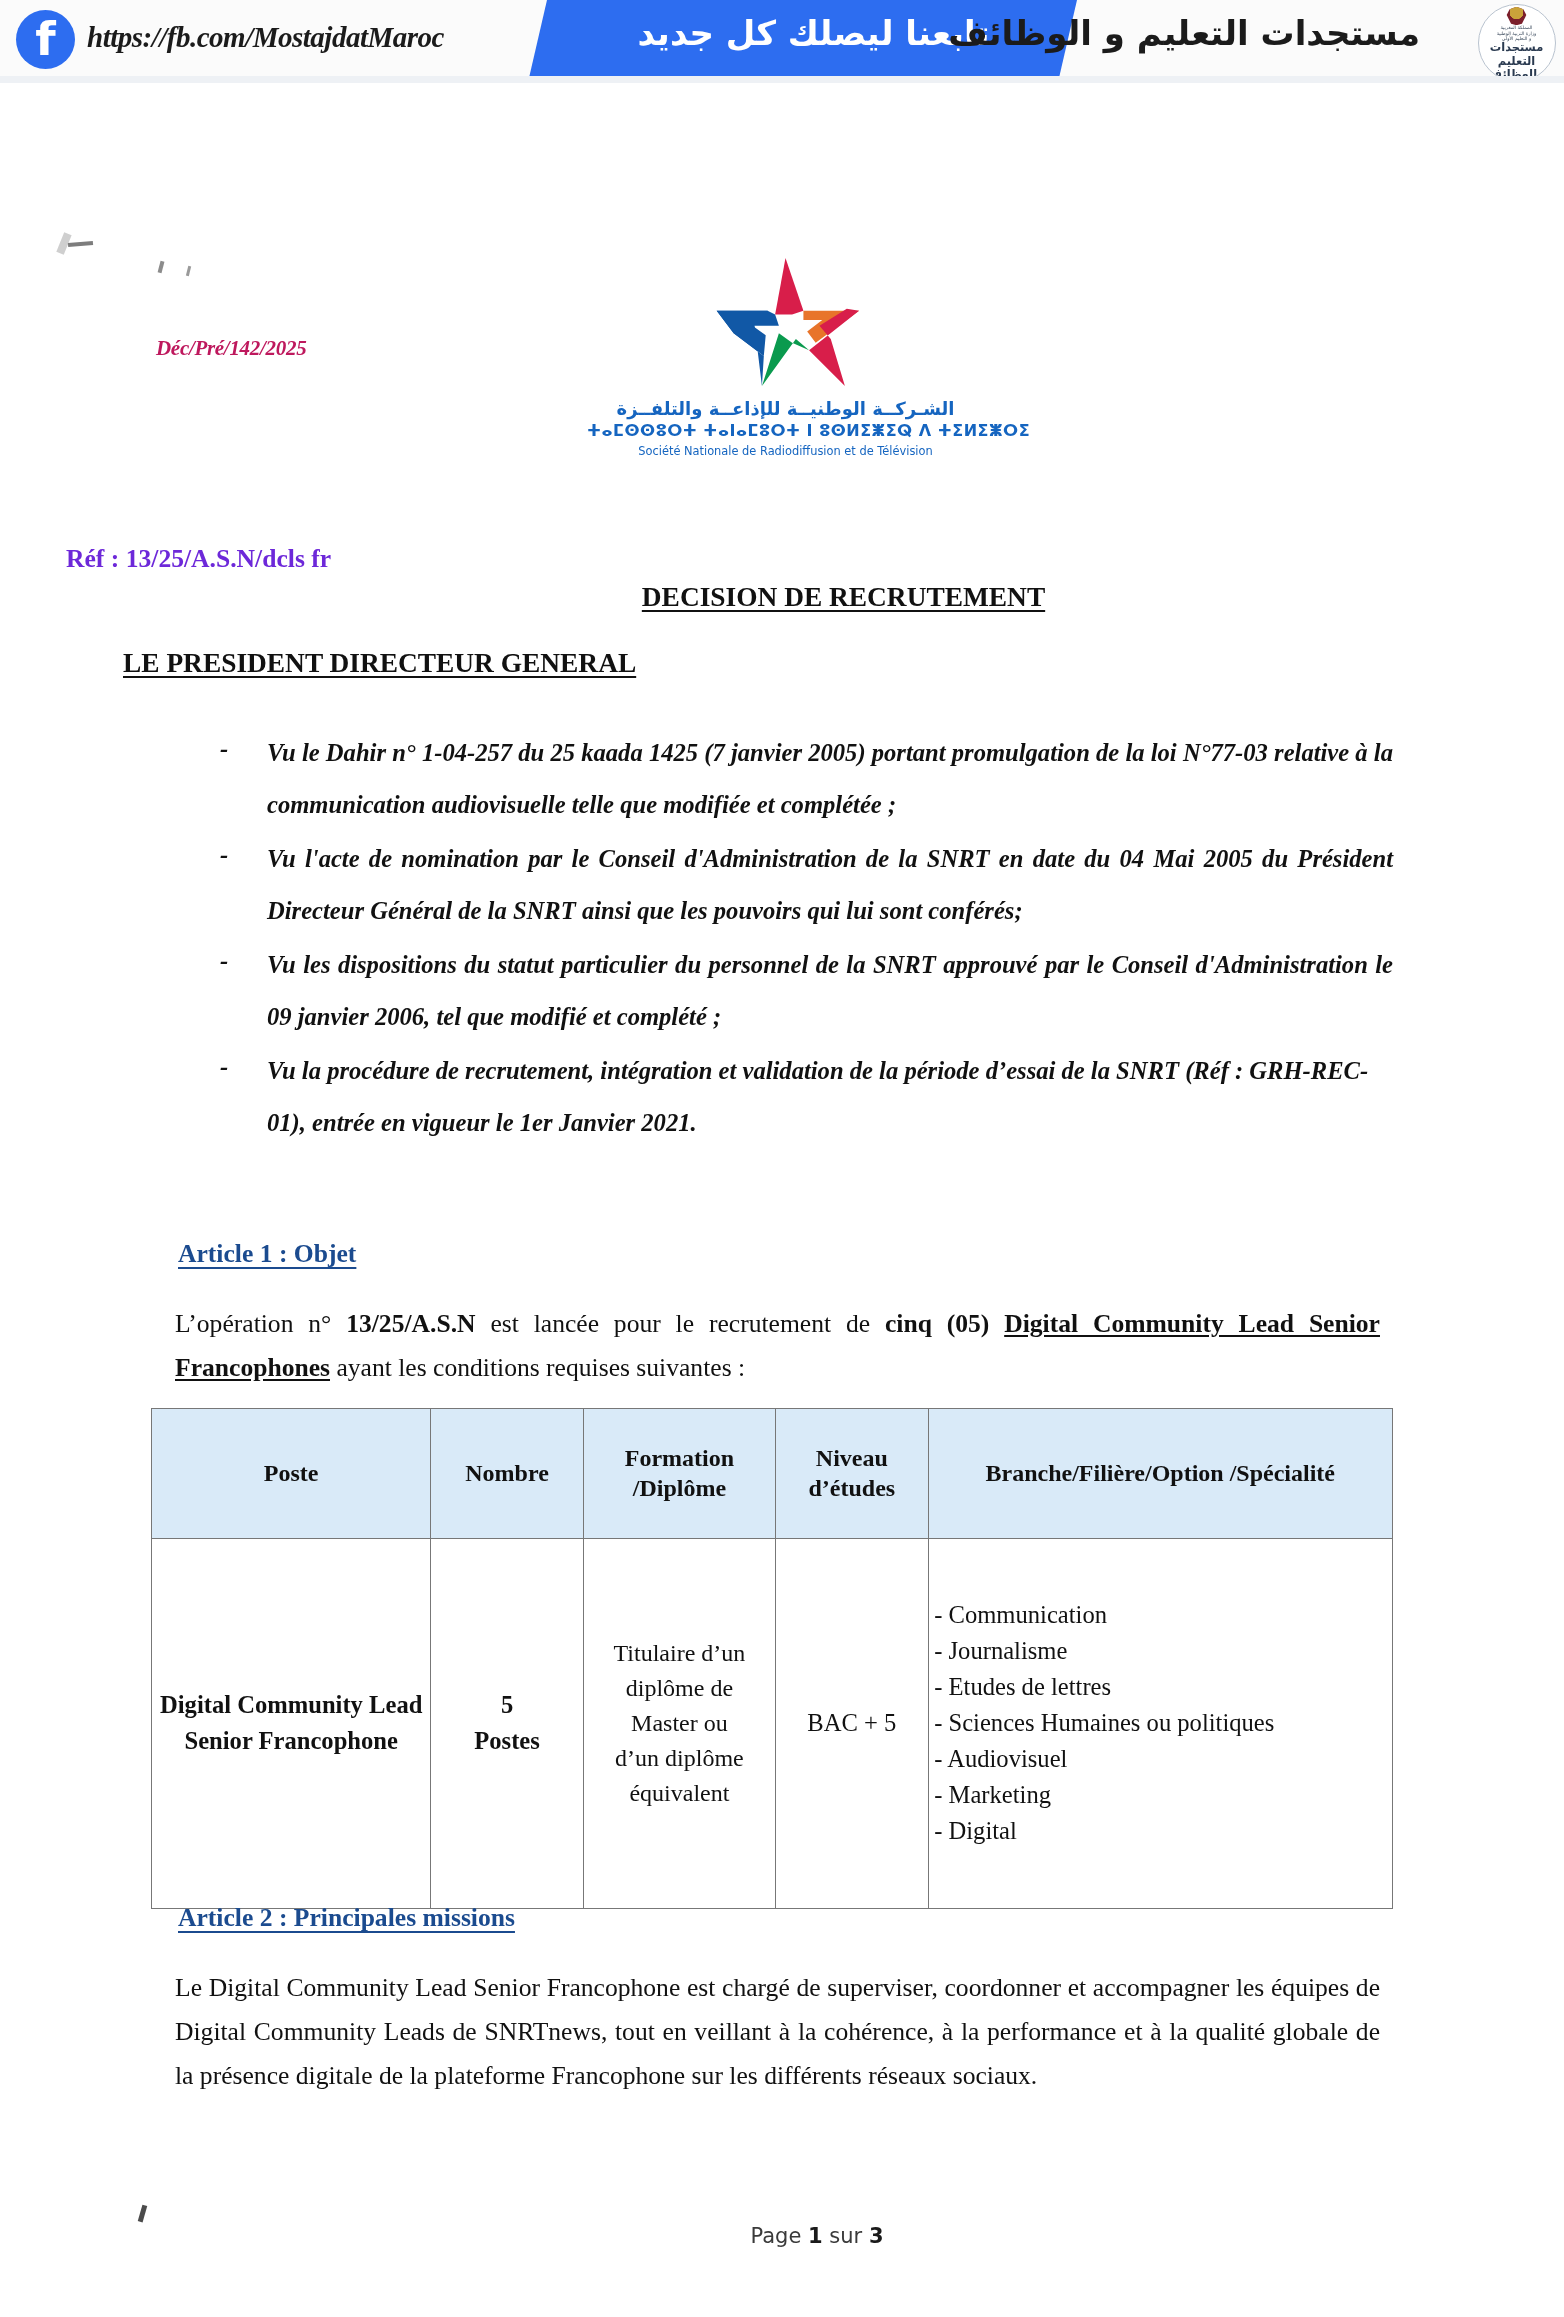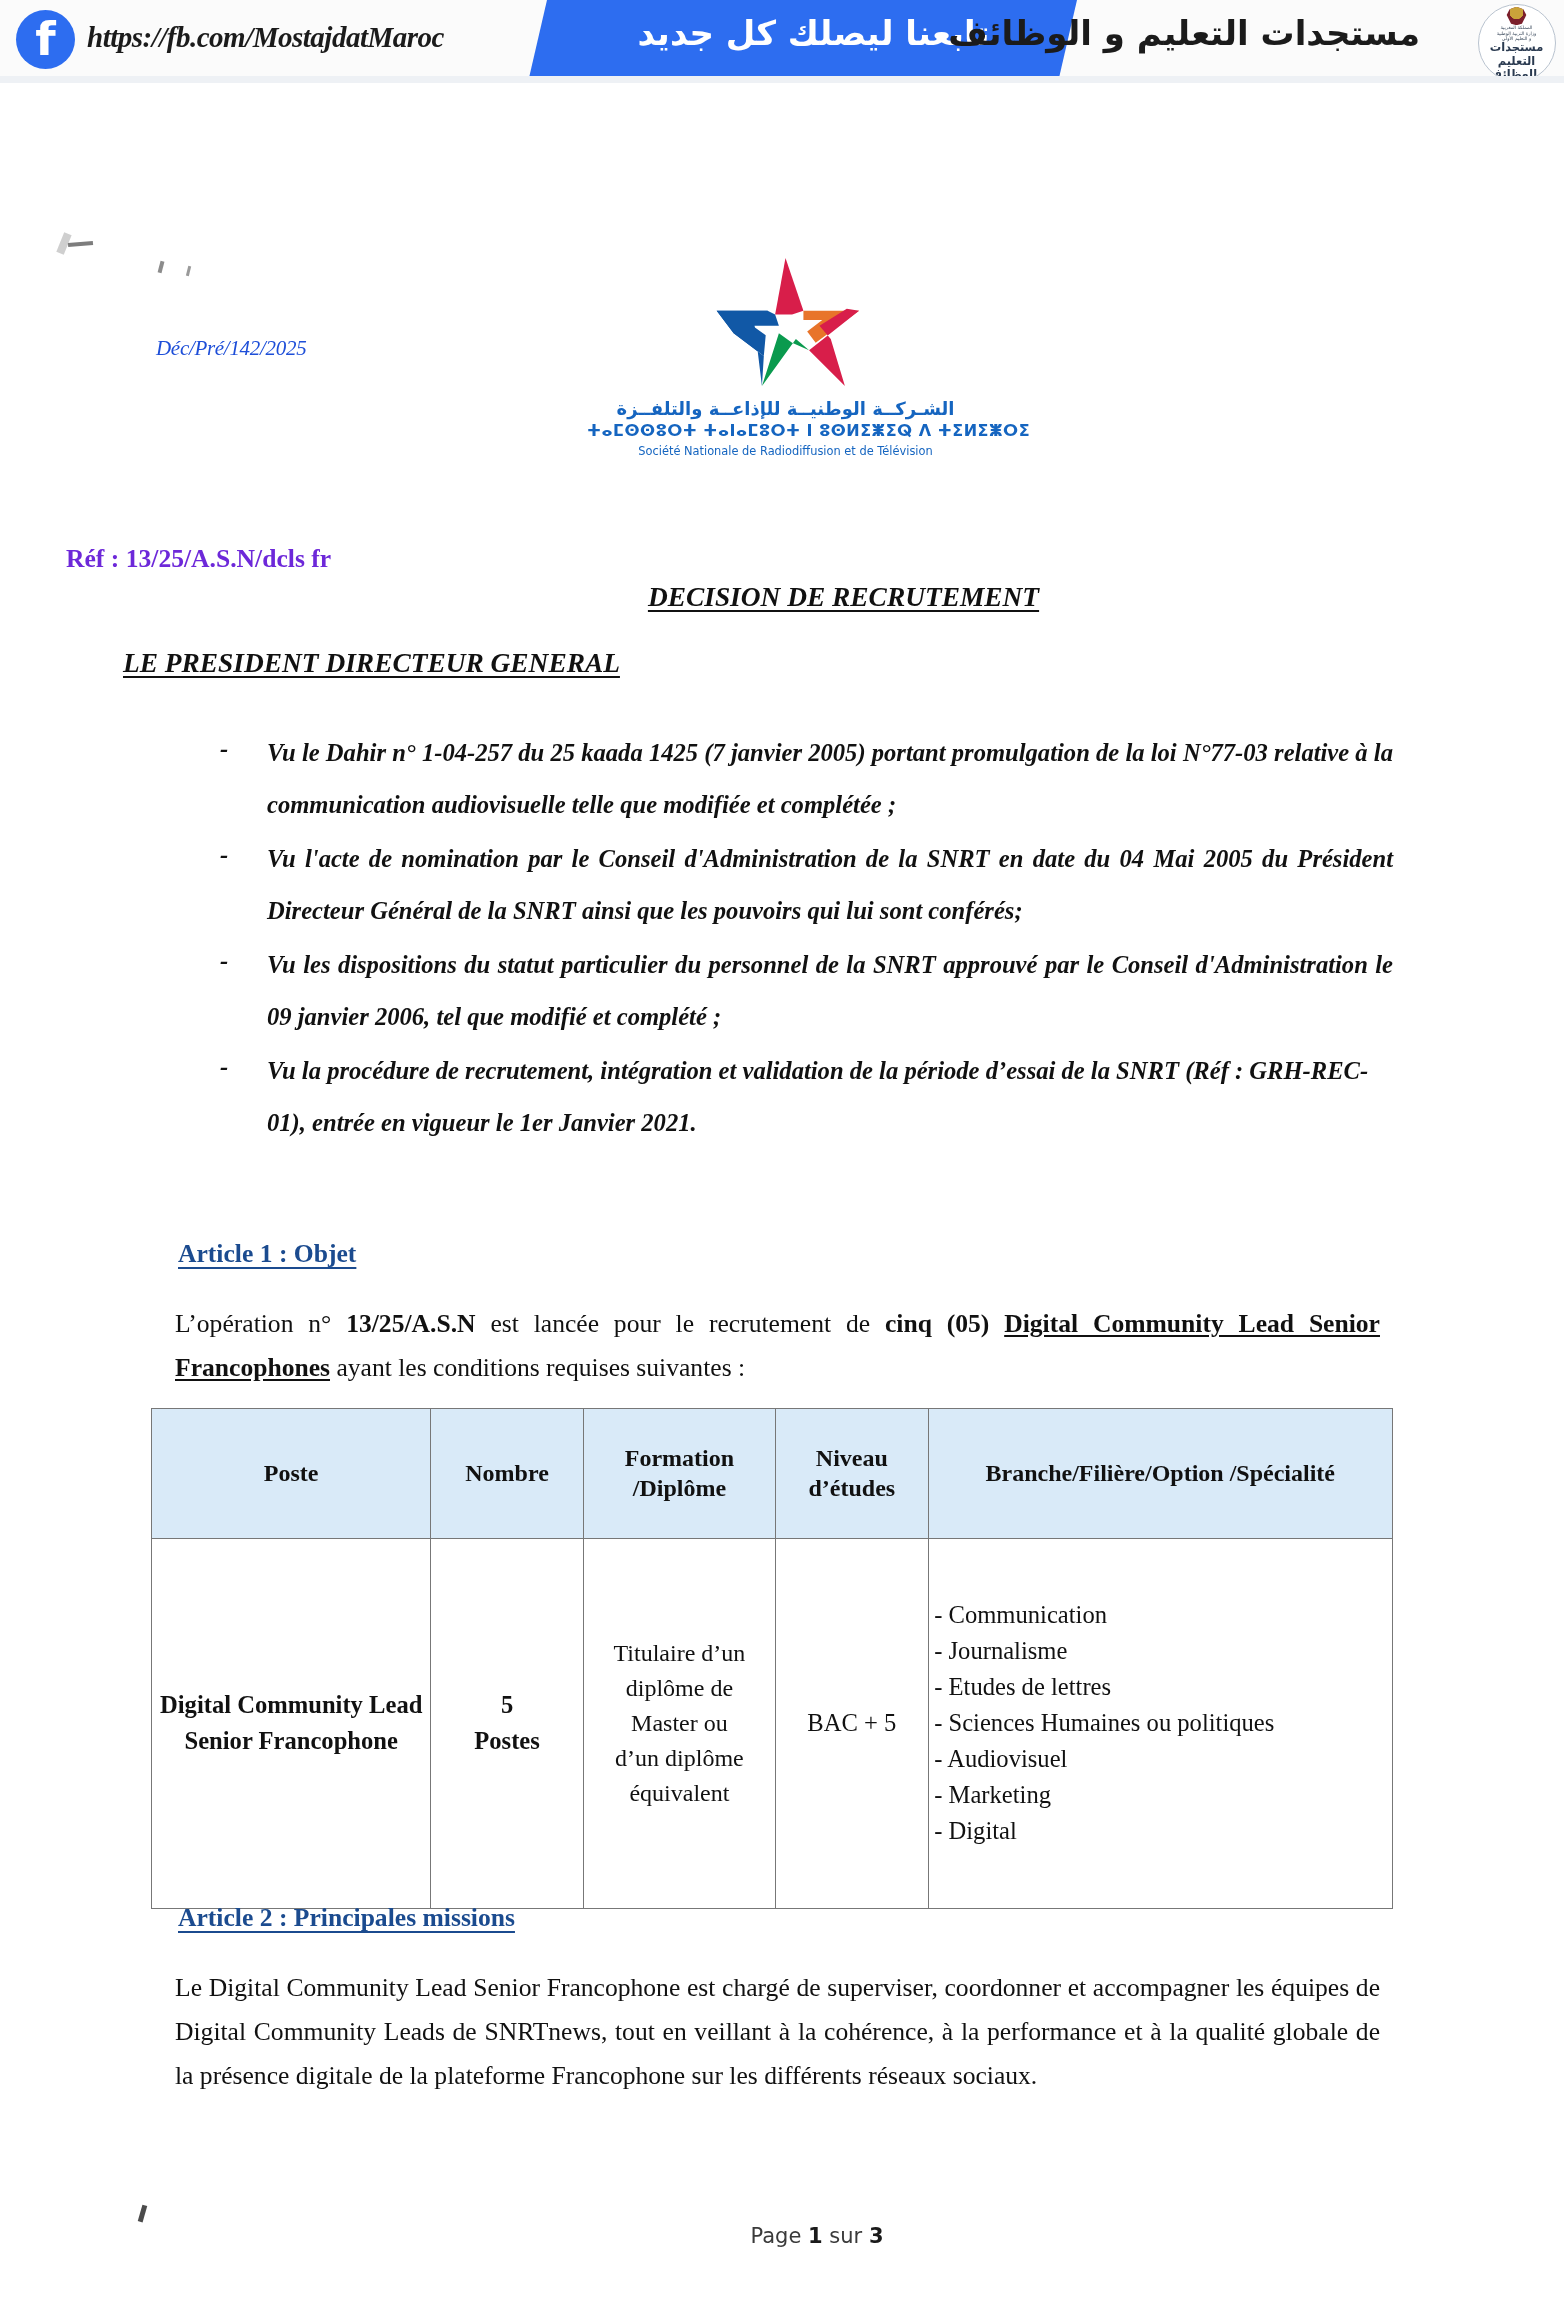--- a/index.html
+++ b/index.html
@@ -133,24 +133,24 @@
     position: relative;
     width: 1564px;
     height: 2234px;
     background: #ffffff;
   }
 
   .doc-code {
     position: absolute;
     left: 156px; top: 253px;
     font-family: "Liberation Serif", serif;
-    font-weight: normal;
+    font-weight: bold;
     font-style: italic;
     font-size: 21px;
-    color: #1d4ed8;
+    color: #be185d;
     letter-spacing: -0.3px;
   }
 
   .scan-mark-1 {
     position: absolute;
     left: 60px; top: 150px;
     width: 7.6px; height: 21px;
     background: #cfcfcf;
     transform: rotate(22deg);
   }
@@ -250,21 +250,21 @@
     left: 0; top: 565px;
     width: 1564px;
     text-align: left;
     padding-left: 123px;
     box-sizing: border-box;
     font-family: "Liberation Serif", serif;
     font-weight: bold;
     font-size: 27.4px;
     color: #111111;
   }
-  .title-1 span, .title-2 span { text-decoration: underline; text-underline-offset: 3.8px; font-style: italic; }
+  .title-1 span, .title-2 span { text-decoration: underline; text-underline-offset: 3.8px; }
 
   
   .vu-list {
     position: absolute;
     left: 220px; top: 644px;
     width: 1173px;
   }
   .vu-item {
     display: flex;
     align-items: flex-start;

